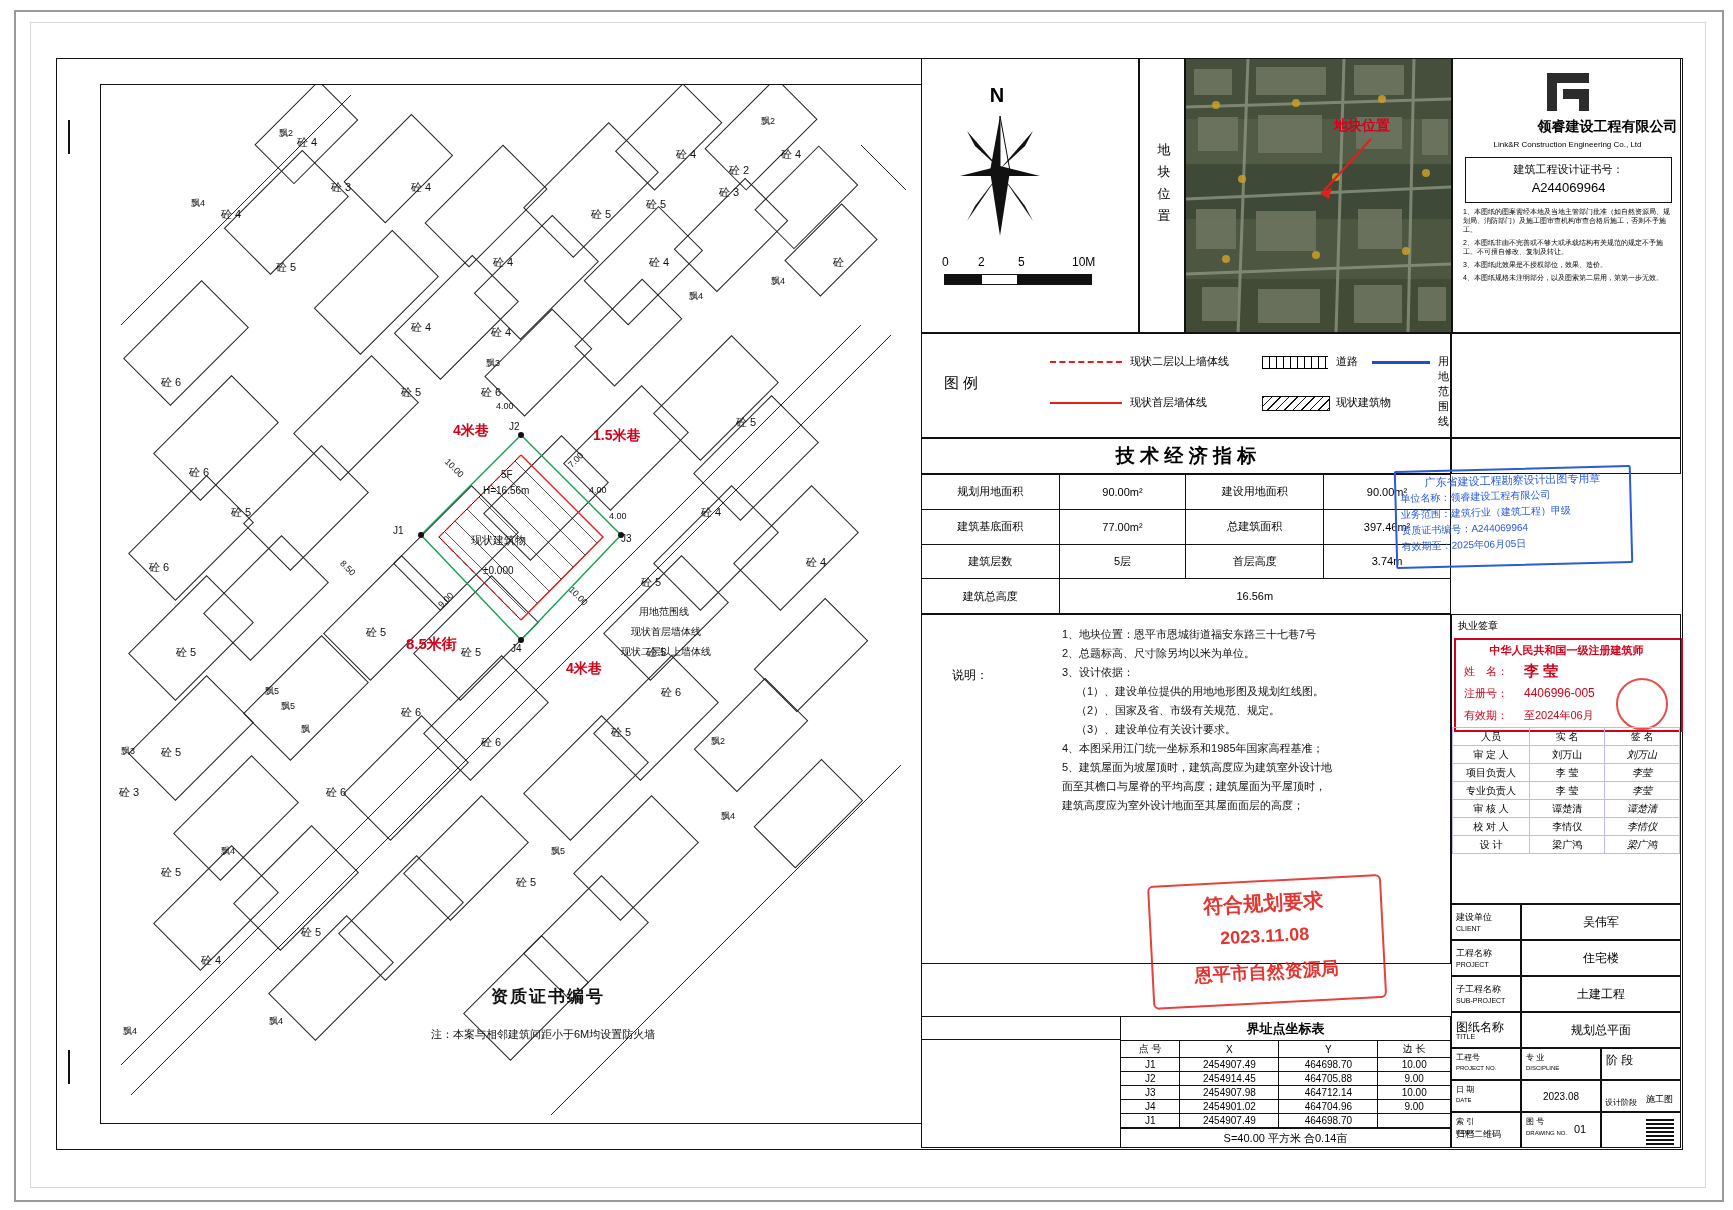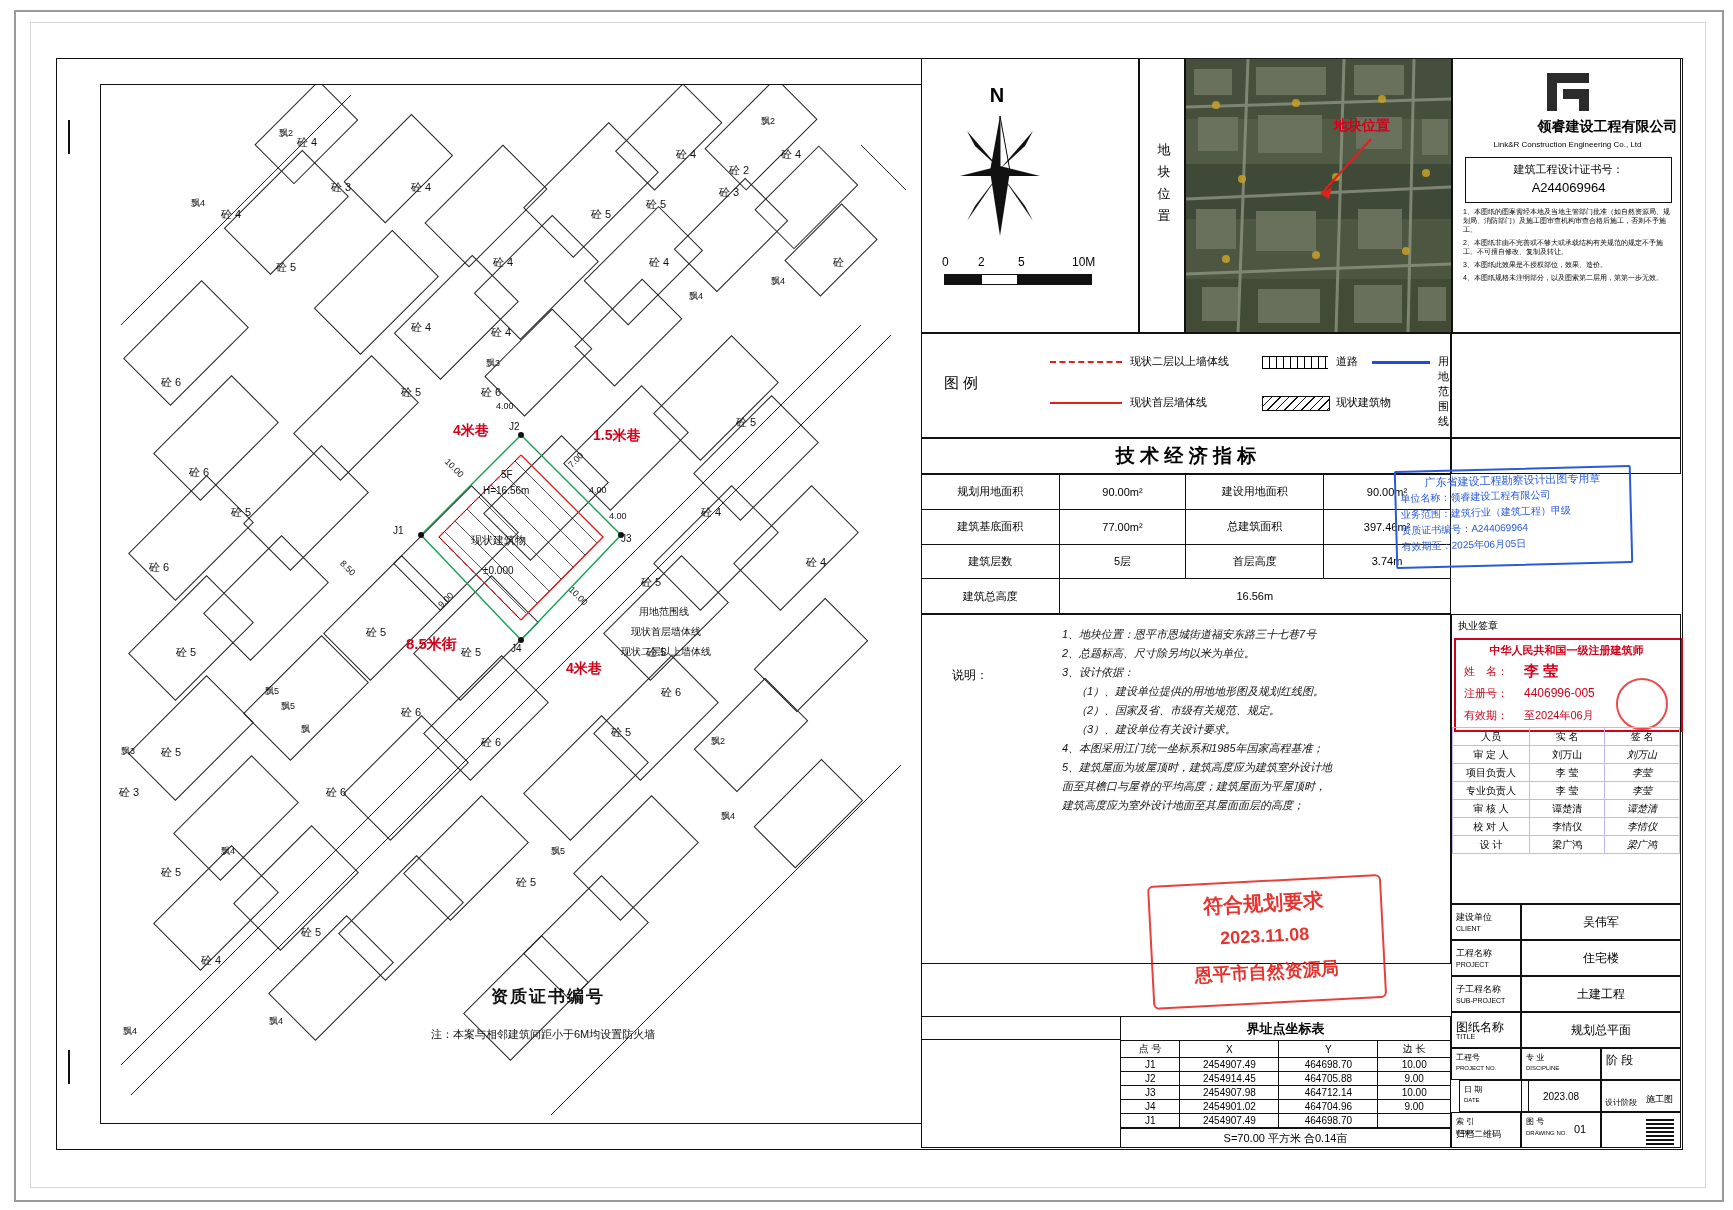--- a/index.html
+++ b/index.html
@@ -387,21 +387,21 @@
   <div class="stamp-blue" style="left:1395px;top:468px;width:225px;height:90px;border-radius:2px;line-height:16px;padding:2px 4px;transform:rotate(-1.5deg);background:rgba(255,255,255,0.0);">
     <div style="font-size:11px;text-align:center;">广东省建设工程勘察设计出图专用章</div>
     <div style="font-size:10px;">单位名称：领睿建设工程有限公司</div>
     <div style="font-size:10px;">业务范围：建筑行业（建筑工程）甲级</div>
     <div style="font-size:10px;">资质证书编号：A244069964</div>
     <div style="font-size:10px;">有效期至：2025年06月05日</div>
   </div>
 
   <div class="cell" style="left:921px;top:614px;width:530px;height:350px;">
     <span class="abs" style="left:30px;top:52px;font-size:12px;">说明：</span>
-    <div class="abs" style="left:140px;top:10px;width:380px;font-style:italic;">
+    <div class="abs" style="left:140px;top:10px;width:380px;">
       <div class="noteline">1、地块位置：恩平市恩城街道福安东路三十七巷7号</div>
       <div class="noteline">2、总题标高、尺寸除另均以米为单位。</div>
       <div class="noteline">3、设计依据：</div>
       <div class="noteline" style="padding-left:14px;">（1）、建设单位提供的用地地形图及规划红线图。</div>
       <div class="noteline" style="padding-left:14px;">（2）、国家及省、市级有关规范、规定。</div>
       <div class="noteline" style="padding-left:14px;">（3）、建设单位有关设计要求。</div>
       <div class="noteline">4、本图采用江门统一坐标系和1985年国家高程基准；</div>
       <div class="noteline">5、建筑屋面为坡屋顶时，建筑高度应为建筑室外设计地</div>
       <div class="noteline" style="padding-left:0;">面至其檐口与屋脊的平均高度；建筑屋面为平屋顶时，</div>
       <div class="noteline" style="padding-left:0;">建筑高度应为室外设计地面至其屋面面层的高度；</div>
@@ -447,21 +447,21 @@
       </tr>
       <tr>
         <td>J1</td>
         <td>2454907.49</td>
         <td>464698.70</td>
         <td></td>
       </tr>
     </tbody>
       </table>
   </div>
-  <div class="cell ctr" style="left:1120px;top:1128px;width:331px;height:20px;font-size:11px;">S=70.00 平方米  合0.14亩</div>
+  <div class="cell ctr" style="left:1120px;top:1128px;width:331px;height:20px;font-size:11px;">S=40.00 平方米  合0.14亩</div>
   <div class="cell" style="left:921px;top:1040px;width:199px;height:108px;border-right:none;border-top:none;"></div>
 
   <div class="abs red" style="left:1150px;top:880px;width:230px;height:120px;transform:rotate(-3deg);">
     <div class="abs" style="left:0;top:0;width:230px;height:120px;border:2px solid #e0201b;border-radius:6px;opacity:0.85;"></div>
     <div class="abs ctr" style="left:0;top:10px;width:230px;font-size:20px;font-weight:bold;color:#e0201b;opacity:0.9;">符合规划要求</div>
     <div class="abs ctr" style="left:0;top:46px;width:230px;font-size:18px;font-weight:bold;color:#e0201b;opacity:0.9;">2023.11.08</div>
     <div class="abs ctr" style="left:0;top:80px;width:230px;font-size:18px;font-weight:bold;color:#e0201b;opacity:0.9;">恩平市自然资源局</div>
   </div>
 
   <div class="stamp-red" style="left:1454px;top:638px;width:225px;height:90px;background:#fff;">
@@ -551,21 +551,21 @@
       <div class="abs" style="left:4px;top:16px;font-size:6px;">PROJECT NO.</div>
     </div>
     <div class="cell" style="left:70px;top:144px;width:80px;height:32px;">
       <div class="abs" style="left:4px;top:3px;font-size:8px;">专 业</div>
       <div class="abs" style="left:4px;top:16px;font-size:6px;">DISCIPLINE</div>
     </div>
     <div class="cell" style="left:150px;top:144px;width:80px;height:32px;">
       <div class="abs" style="left:4px;top:3px;font-size:12px;">阶 段</div>
     </div>
 
-    <div class="cell" style="left:8px;top:176px;width:70px;height:32px;">
+    <div class="cell" style="left:0;top:176px;width:70px;height:32px;">
       <div class="abs" style="left:4px;top:3px;font-size:8px;">日 期</div>
       <div class="abs" style="left:4px;top:16px;font-size:6px;">DATE</div>
     </div>
     <div class="cell ctr" style="left:70px;top:176px;width:80px;height:32px;font-size:10px;">2023.08</div>
     <div class="cell" style="left:150px;top:176px;width:80px;height:32px;">
       <div class="abs" style="left:3px;top:16px;font-size:8px;">设计阶段</div>
       <div class="abs" style="left:44px;top:12px;font-size:9px;">施工图</div>
     </div>
 
     <div class="cell" style="left:0;top:208px;width:70px;height:36px;">

